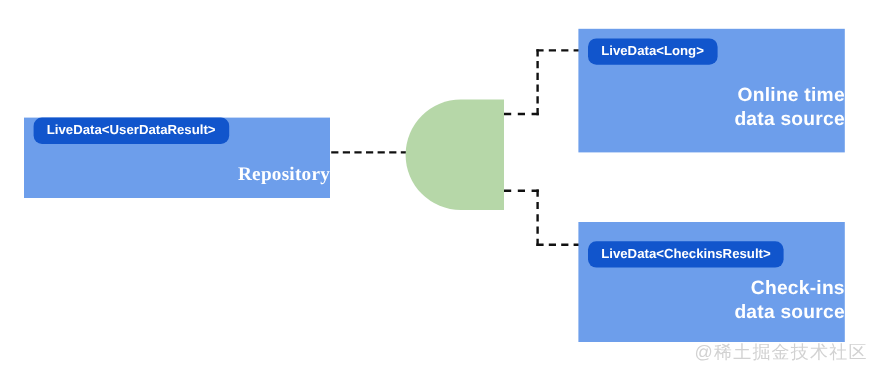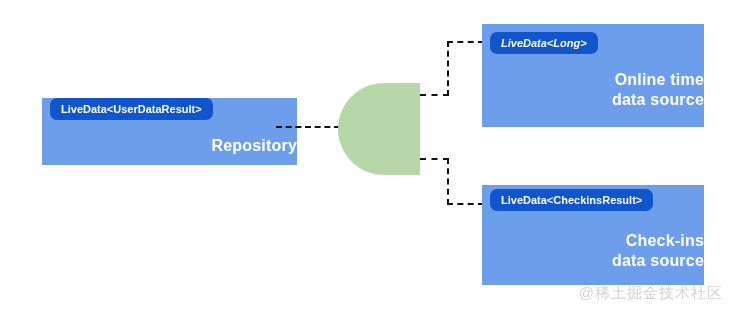--- a/index.html
+++ b/index.html
@@ -53,56 +53,55 @@
     white-space: nowrap;
     box-sizing: border-box;
   }
 
   
   #repository-node {
     left: 20px;
     top: 98px;
     width: 255px;
     height: 67px;
-    margin-left: 22px;
   }
   #repository-node .badge {
     left: 8px;
     top: 0px;
   }
   #repository-node .node-title {
     top: 38px;
+    font-family: Liberation Serif, serif;
   }
 
   
   #online-time-node {
     left: 482px;
     top: 24px;
     width: 222px;
     height: 103px;
   }
   #online-time-node .badge {
     left: 8px;
     top: 8px;
-    font-style: italic;
   }
   #online-time-node .node-title {
     top: 46px;
   }
 
   
   #checkins-node {
     left: 482px;
     top: 185px;
     width: 222px;
     height: 100px;
   }
   #checkins-node .badge {
     left: 8px;
-    top: 4px;
+    top: 16px;
   }
   #checkins-node .node-title {
     top: 46px;
     padding-left: 47px;
   }
 
   
   #merge-shape {
     position: absolute;
     left: 338px;

